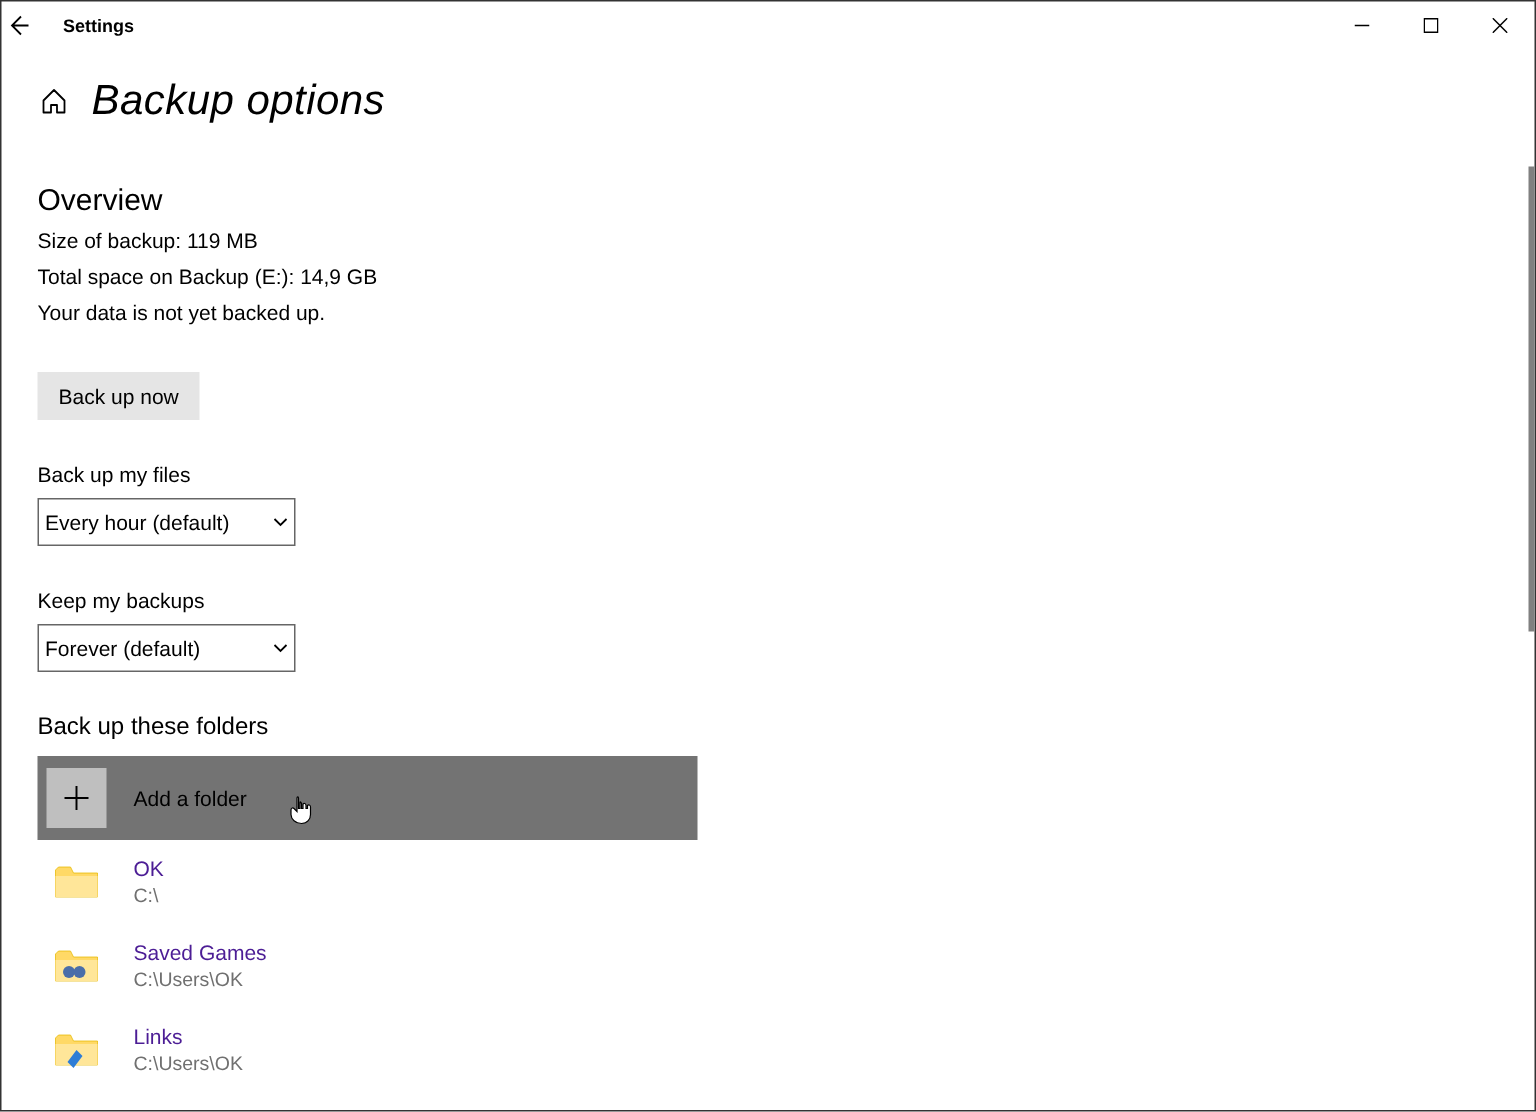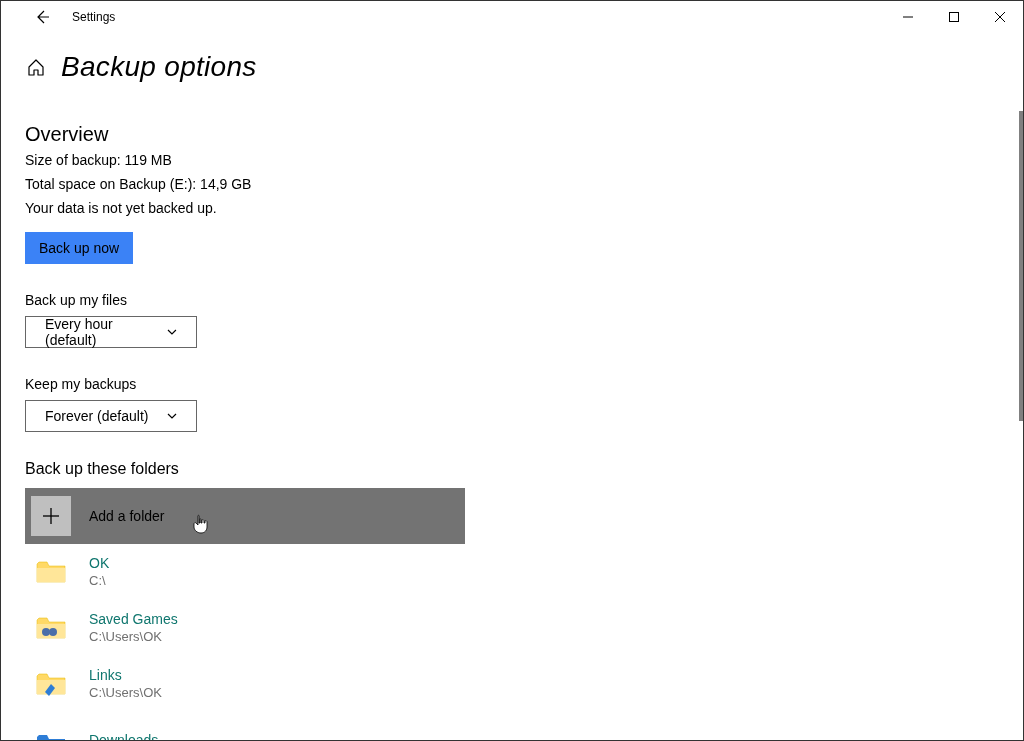--- a/index.html
+++ b/index.html
@@ -13,22 +13,23 @@
       height: 741px;
       background: #ffffff;
       border: 1px solid #333;
       position: relative;
       overflow: hidden;
     }
     .titlebar {
       height: 32px;
       display: flex;
       align-items: center;
-      padding-left: 31px;
+      padding-left: 1px;
       position: relative;
+      font-weight: bold;
     }
     .back-arrow {
       width: 20px;
       height: 20px;
       display: flex;
       align-items: center;
       justify-content: center;
       margin-right: 20px;
       cursor: pointer;
     }
@@ -81,42 +82,42 @@
       color: #000;
       margin-bottom: 6px;
     }
     .info-line {
       font-size: 14px;
       color: #000;
       margin-bottom: 8px;
     }
     .backup-now-btn {
       display: inline-block;
-      background: #3b82f6;
+      background: #e5e5e5;
       border: none;
       padding: 8px 14px;
       font-size: 14px;
       color: #000;
       cursor: pointer;
-      margin-top: 8px;
+      margin-top: 24px;
       margin-bottom: 28px;
     }
     .field-label {
       font-size: 14px;
       color: #000;
       margin-bottom: 8px;
     }
     .dropdown {
       width: 172px;
       height: 32px;
       border: 1px solid #666;
       display: flex;
       align-items: center;
       justify-content: space-between;
-      padding: 0 19px;
+      padding: 0 4px;
       font-size: 14px;
       color: #000;
       cursor: pointer;
       margin-bottom: 28px;
       background: #fff;
     }
     .chevron-down {
       width: 10px;
       height: 10px;
     }
@@ -171,21 +172,21 @@
       margin-left: 10px;
       margin-right: 22px;
       position: relative;
     }
     .folder-text {
       display: flex;
       flex-direction: column;
     }
     .folder-name {
       font-size: 14px;
-      color: #0f766e;
+      color: #4c1d95;
       line-height: 1.3;
     }
     .folder-path {
       font-size: 13px;
       color: #707070;
       line-height: 1.3;
     }
     .scrollbar-indicator {
       position: absolute;
       right: 0;

